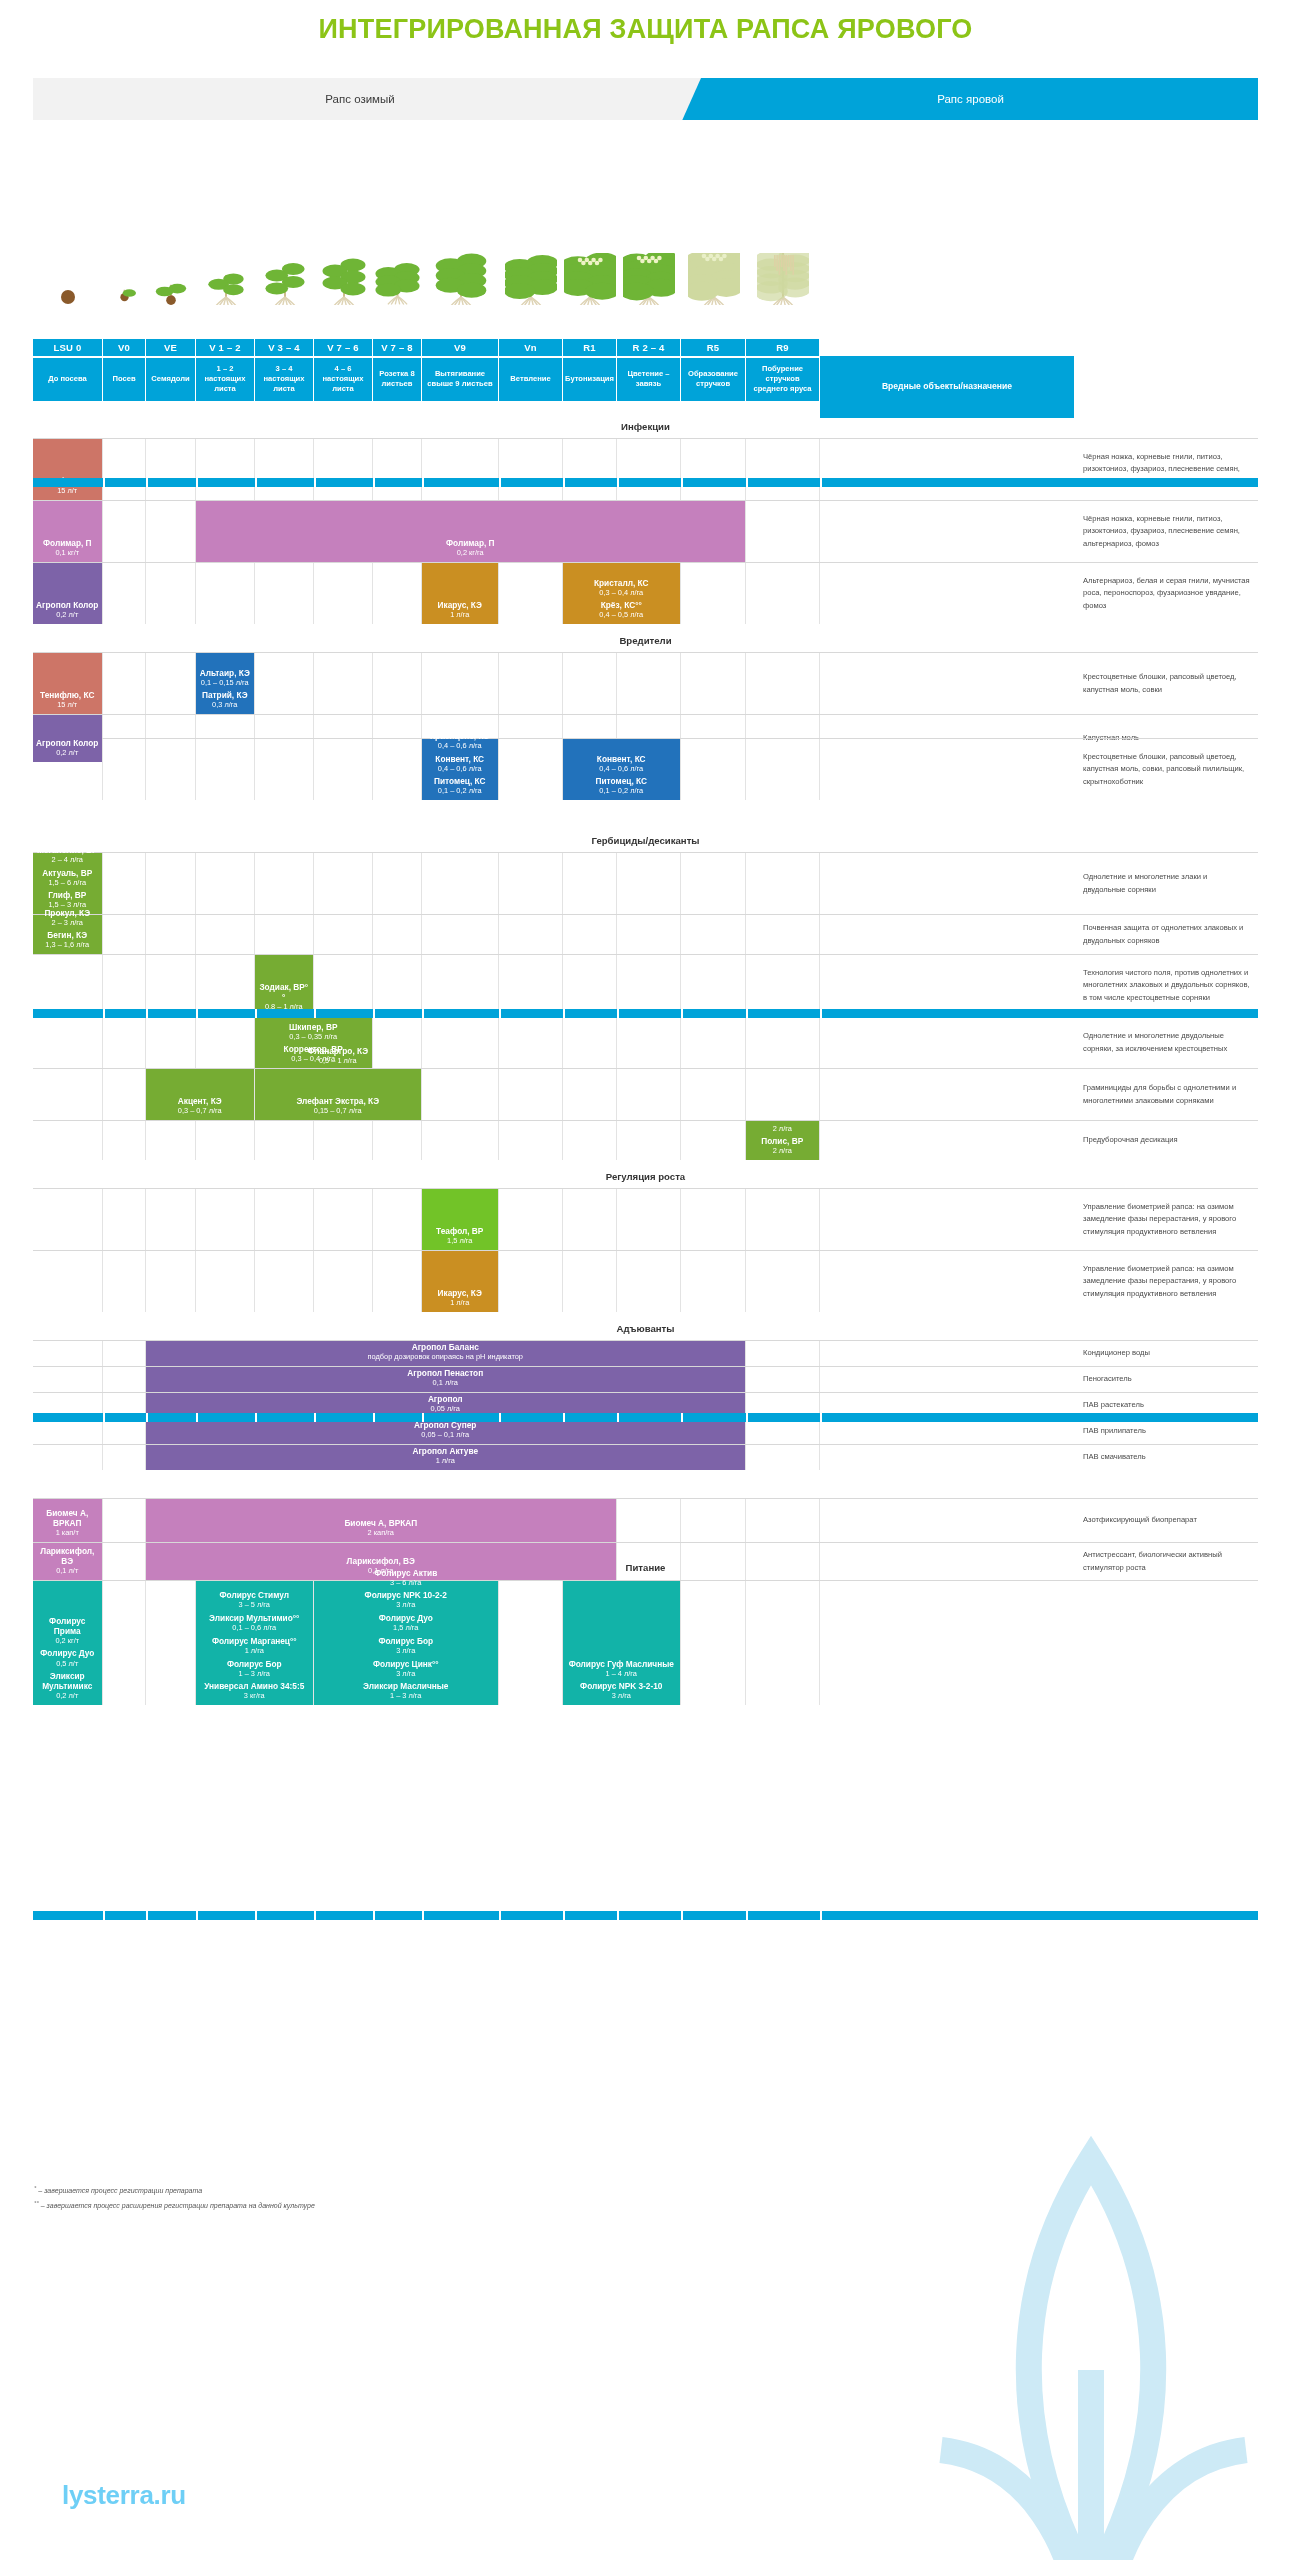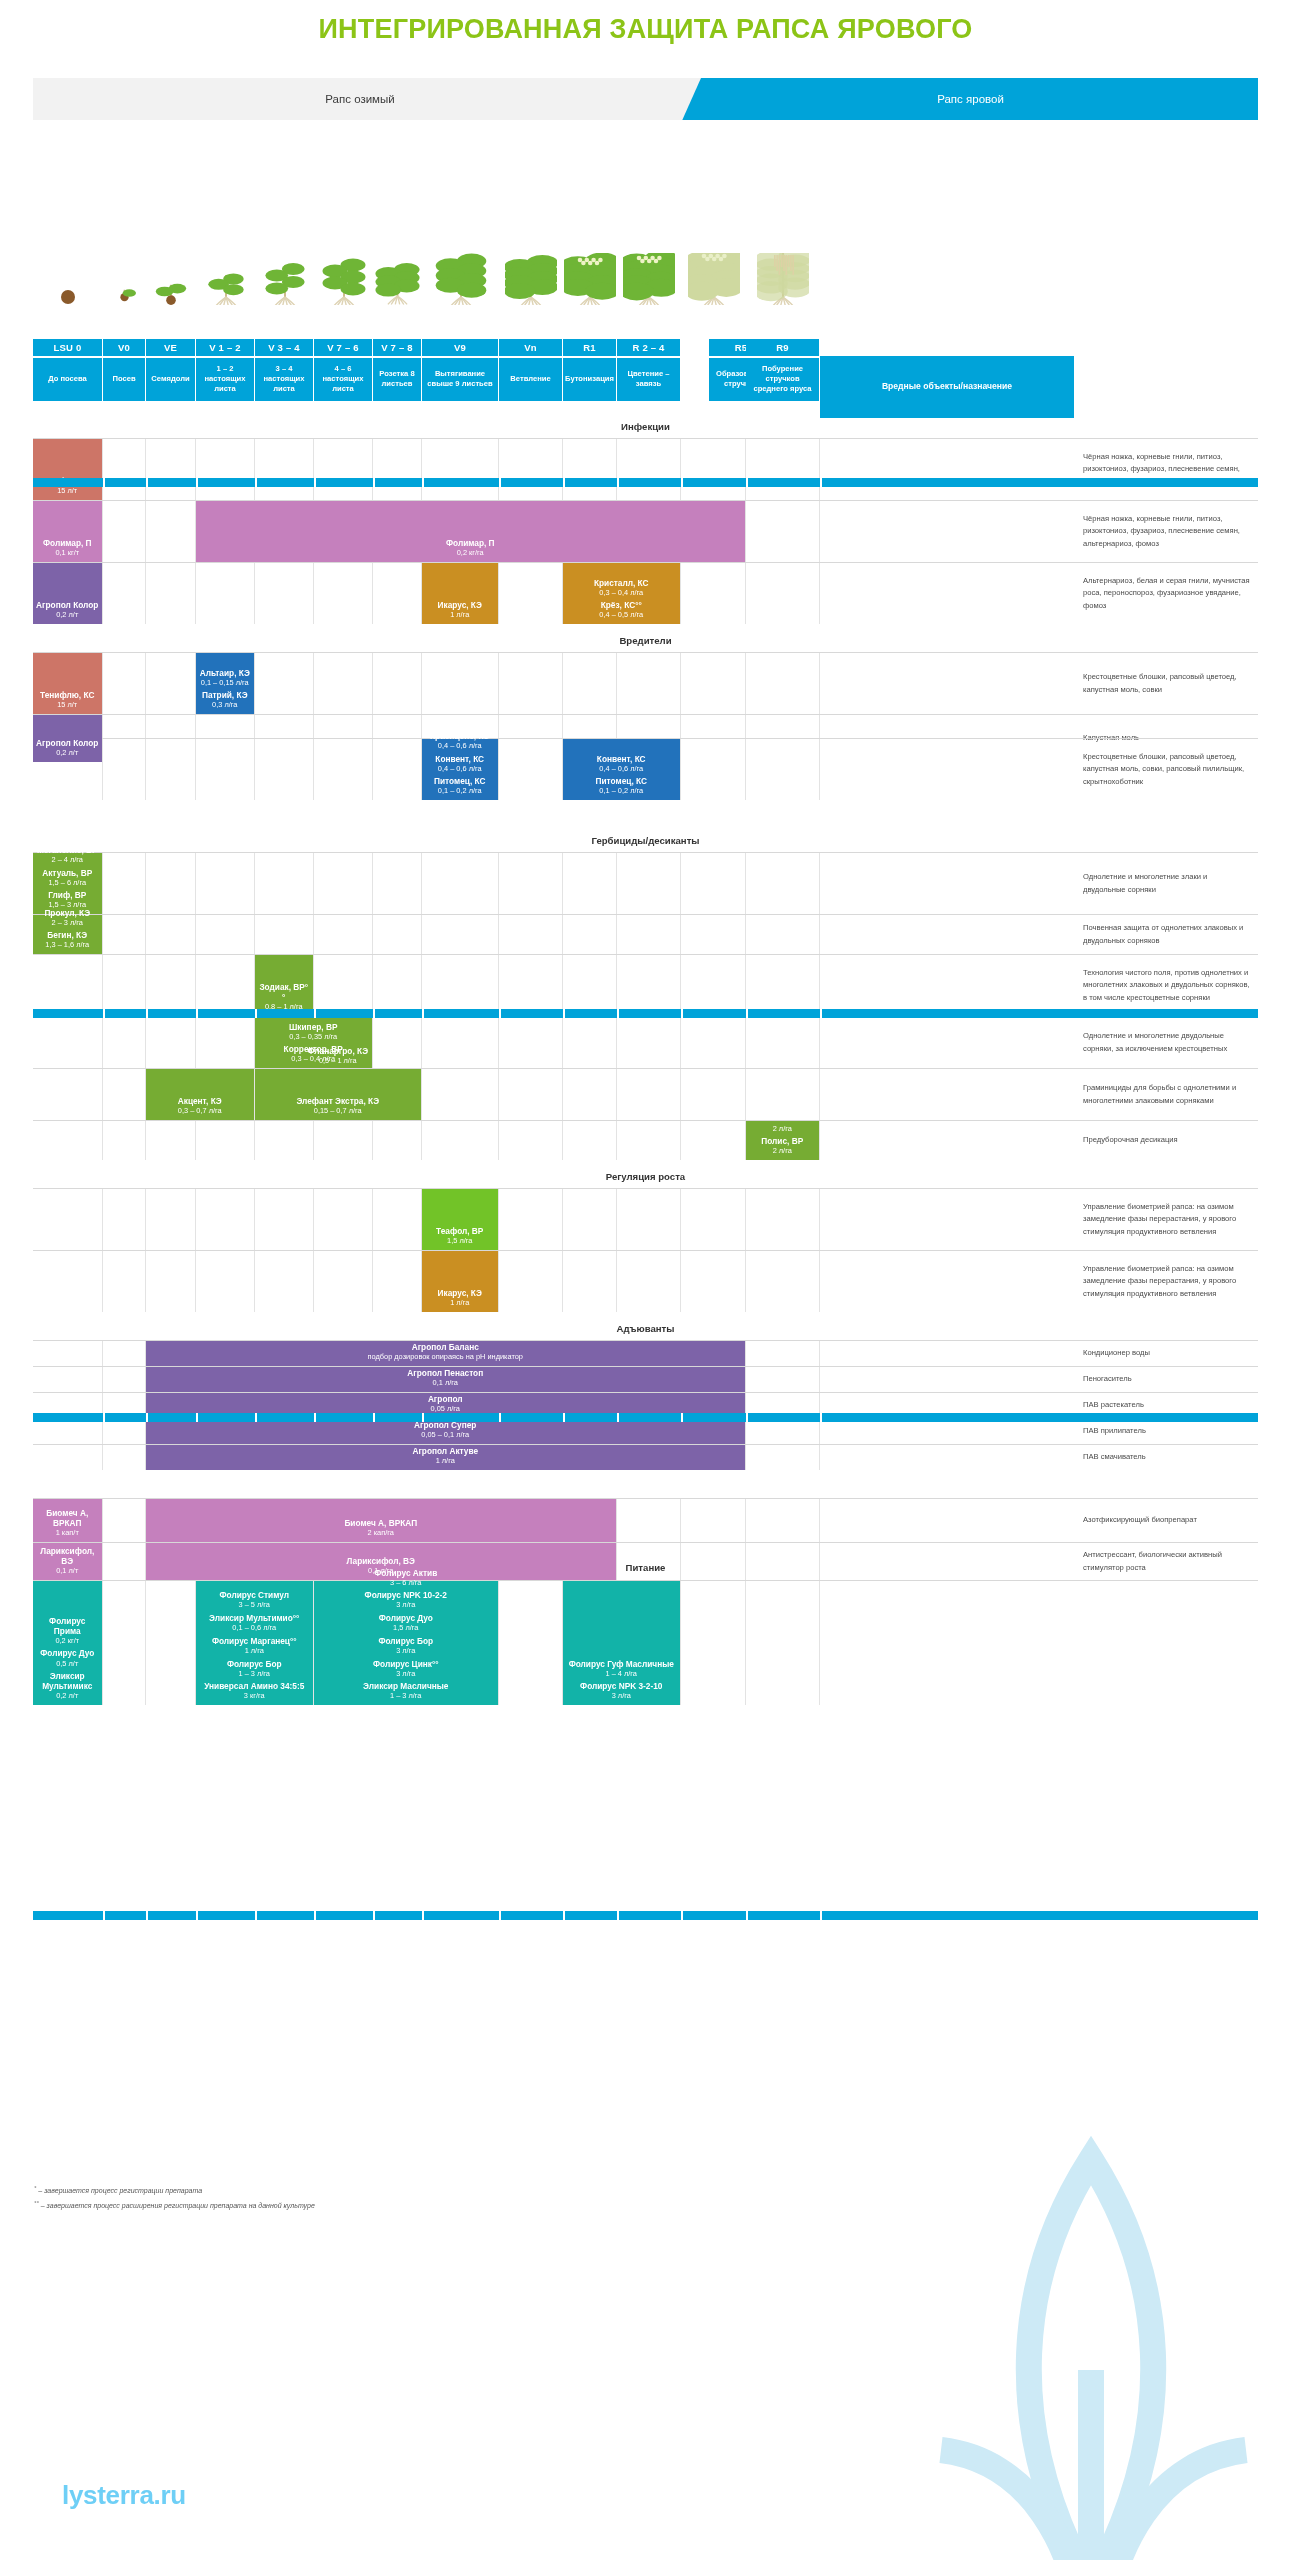--- a/index.html
+++ b/index.html
@@ -391,21 +391,21 @@
         <div class="sh-name">Ветвление</div>
       </div>
       <div class="sh-col" style="left: 530px; width: 54px;">
         <div class="sh-code">R1</div>
         <div class="sh-name">Бутонизация</div>
       </div>
       <div class="sh-col" style="left: 584px; width: 64px;">
         <div class="sh-code">R 2 – 4</div>
         <div class="sh-name">Цветение – завязь</div>
       </div>
-      <div class="sh-col" style="left: 676px; width: 65px;">
+      <div class="sh-col" style="left: 648px; width: 65px;">
         <div class="sh-code">R5</div>
         <div class="sh-name">Образование стручков</div>
       </div>
       <div class="sh-col" style="left: 713px; width: 74px;">
         <div class="sh-code">R9</div>
         <div class="sh-name">Побурение стручков среднего яруса</div>
       </div>
       <div class="sh-col last" style="left: 787px; width: 255px;">
         <div class="sh-code"></div>
         <div class="sh-name">Вредные объекты/назначение</div>

